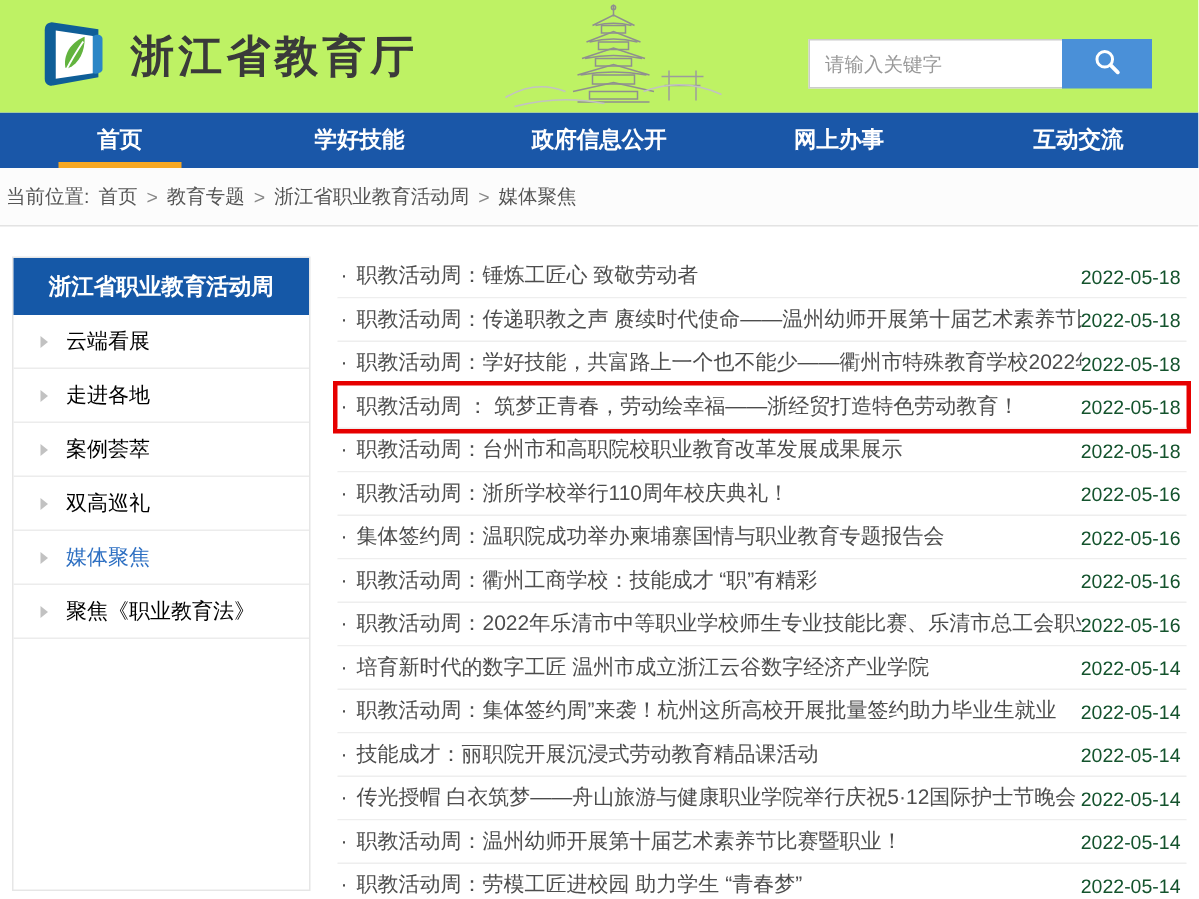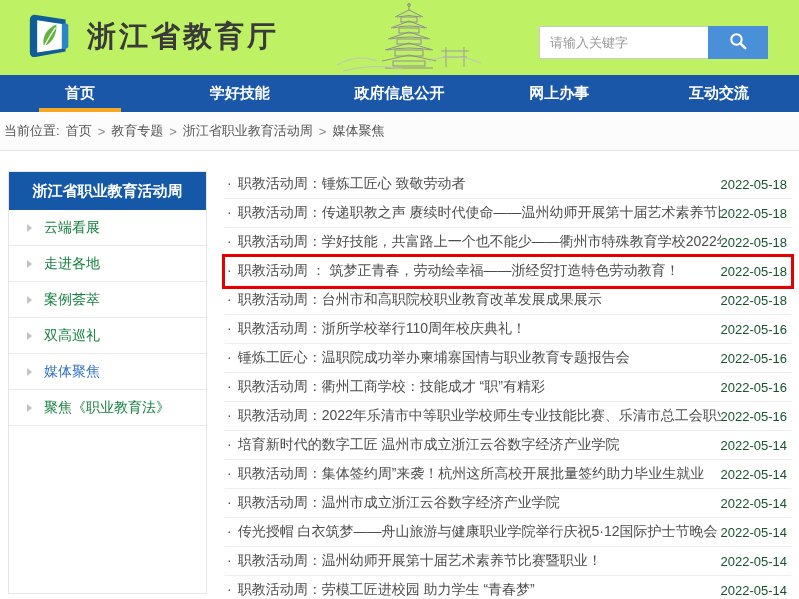--- a/index.html
+++ b/index.html
@@ -34,21 +34,21 @@
   .crumb-sep { color:#888; }
 
   
   .content { position:relative; height:460px; }
 
   .sidebar { position:absolute; left:8px; top:20px; width:199px; height:423px;
     background:#fff; border:1px solid #e6e6e6; }
   .sidebar-header { height:38px; background:#1558a7; color:#fff; font-weight:bold; font-size:15px;
     display:flex; align-items:center; justify-content:center; }
   .side-item { height:36px; border-bottom:1px solid #ececec; display:flex; align-items:center;
-    padding-left:18px; gap:12px; font-size:14px; color:#15803d; cursor:pointer; }
+    padding-left:18px; gap:12px; font-size:14px; color:#000000; cursor:pointer; }
   .side-item.active { color:#2d6fc2; }
   .tri { width:0; height:0; border-left:5px solid #c2c2c2; border-top:4px solid transparent;
     border-bottom:4px solid transparent; flex-shrink:0; }
 
   .main { position:absolute; left:225px; top:19px; width:566px; }
   .news-row { height:29px; border-bottom:1px solid #eeeeee; display:flex; align-items:center;
     justify-content:space-between; font-size:14px; color:#4d4d4d; background:#fff; }
   .news-row.highlighted { box-shadow:0 0 0 3px #e60000; position:relative; z-index:5; }
   .news-title { white-space:nowrap; overflow:hidden; display:flex; gap:6px; align-items:baseline;
     cursor:pointer; padding-left:2px; }
@@ -213,21 +213,21 @@
     <div class="news-row">
       <span class="news-title">
           <span class="bullet">·</span>
           <span>职教活动周：浙所学校举行110周年校庆典礼！</span>
         </span>
       <span class="news-date">2022-05-16</span>
     </div>
     <div class="news-row">
       <span class="news-title">
           <span class="bullet">·</span>
-          <span>锤炼工匠心：温职院成功举办柬埔寨国情与职业教育专题报告会</span>
+          <span>集体签约周：温职院成功举办柬埔寨国情与职业教育专题报告会</span>
         </span>
       <span class="news-date">2022-05-16</span>
     </div>
     <div class="news-row">
       <span class="news-title">
           <span class="bullet">·</span>
           <span>职教活动周：衢州工商学校：技能成才 “职”有精彩</span>
         </span>
       <span class="news-date">2022-05-16</span>
     </div>
@@ -248,21 +248,21 @@
     <div class="news-row">
       <span class="news-title">
           <span class="bullet">·</span>
           <span>职教活动周：集体签约周”来袭！杭州这所高校开展批量签约助力毕业生就业</span>
         </span>
       <span class="news-date">2022-05-14</span>
     </div>
     <div class="news-row">
       <span class="news-title">
           <span class="bullet">·</span>
-          <span>职教活动周：温州市成立浙江云谷数字经济产业学院</span>
+          <span>技能成才：丽职院开展沉浸式劳动教育精品课活动</span>
         </span>
       <span class="news-date">2022-05-14</span>
     </div>
     <div class="news-row">
       <span class="news-title">
           <span class="bullet">·</span>
           <span>传光授帽 白衣筑梦——舟山旅游与健康职业学院举行庆祝5·12国际护士节晚会</span>
         </span>
       <span class="news-date">2022-05-14</span>
     </div>

